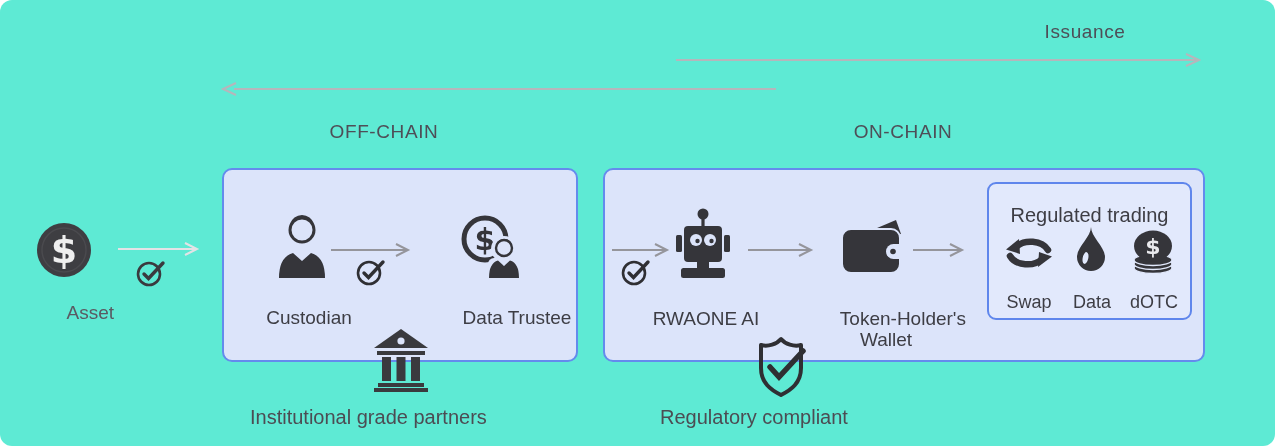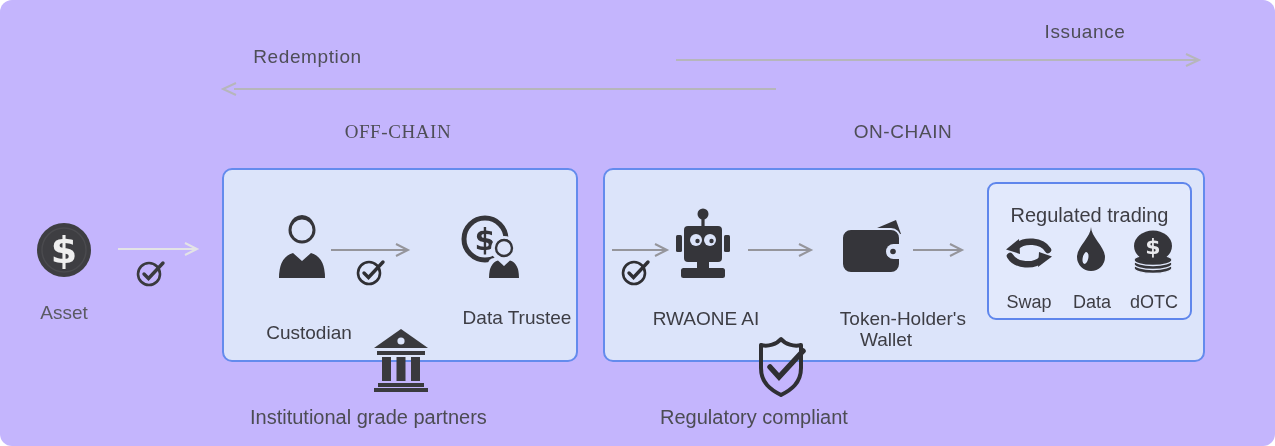--- a/index.html
+++ b/index.html
@@ -1,18 +1,18 @@
 <!DOCTYPE html>
 <html><head>
 <meta charset="utf-8">
 <style>
   html,body{margin:0;padding:0;background:#ffffff;}
   .canvas{
     position:relative; width:1275px; height:446px;
-    background:#c4b5fd; border-radius:12px; overflow:hidden;
+    background:#5eead4; border-radius:12px; overflow:hidden;
     font-family:"Liberation Sans", sans-serif;
   }
   .abs{position:absolute;}
   .lbl{position:absolute; text-align:center; color:#3d3d44; font-size:19px; line-height:20px;}
   .glbl{color:#55555d;}
   .hdr{position:absolute; text-align:center; color:#4e4e57; font-size:19px; letter-spacing:.6px;}
   .cap{position:absolute; color:#4c4c53; font-size:20px;}
   .box{
     position:absolute; background:#dce4fa;
     border:2px solid #648bed; border-radius:10px; box-sizing:border-box;
@@ -27,54 +27,53 @@
 <body>
 
 <div class="canvas">
 
   <div class="hdr" style="left:1015px; top:21px; width:140px;">Issuance</div>
   <svg class="abs" style="left:676px; top:52px;" width="532" height="16">
     <line x1="0" y1="8" x2="521" y2="8" stroke="#b6b6bb" stroke-width="2"></line>
     <path d="M510 2 L523 8 L510 14" fill="none" stroke="#b6b6bb" stroke-width="2"></path>
   </svg>
 
-  <div class="hdr" style="left:240px; top:46px; width:135px;">Redemption</div>
   <svg class="abs" style="left:222px; top:81px;" width="554" height="16">
     <line x1="12" y1="8" x2="554" y2="8" stroke="#b6b6bb" stroke-width="2"></line>
     <path d="M14 2 L1 8 L14 14" fill="none" stroke="#b6b6bb" stroke-width="2"></path>
   </svg>
 
-  <div class="hdr" style="left:330px; top:121px; width:136px;font-family:Liberation Serif, serif;">OFF-CHAIN</div>
+  <div class="hdr" style="left:316px; top:121px; width:136px;">OFF-CHAIN</div>
   <div class="hdr" style="left:835px; top:121px; width:136px;">ON-CHAIN</div>
 
   <svg class="abs" style="left:35px; top:221px;" width="58" height="58" viewBox="0 0 58 58">
     <circle cx="29" cy="29" r="27" fill="#3e3e42"></circle>
     <circle cx="29" cy="29" r="22" fill="none" stroke="#4a4a4e" stroke-width="1.5"></circle>
     <text x="29" y="42" font-size="38" font-weight="bold" fill="#efefef" text-anchor="middle" font-family="DejaVu Sans, sans-serif">$</text>
   </svg>
-  <div class="lbl glbl" style="left:29px; top:303px; width:70px; color:#5a5a62;">Asset</div>
+  <div class="lbl glbl" style="left:44px; top:303px; width:70px; color:#5a5a62;text-align:right;">Asset</div>
 
   <svg class="abs" style="left:118px; top:241px;" width="88" height="16">
     <line x1="0" y1="8" x2="77" y2="8" stroke="#e3e3e6" stroke-width="2"></line>
     <path d="M67 2 L79 8 L67 14" fill="none" stroke="#e3e3e6" stroke-width="2"></path>
   </svg>
   <svg class="abs" style="left:136px; top:259px;" width="30" height="28" viewBox="0 0 30 28">
     <circle cx="13" cy="15" r="11" fill="none" stroke="#3a3a3e" stroke-width="2.6"></circle>
     <path d="M8 15 L12.5 19.5 L27 4" fill="none" stroke="#3a3a3e" stroke-width="3.4" stroke-linecap="round"></path>
   </svg>
 
   <div class="box" style="left:222px; top:168px; width:356px; height:194px;"></div>
 
   <svg class="abs" style="left:273px; top:210px;" width="58" height="68" viewBox="0 0 58 68">
     <circle cx="29" cy="20" r="12" fill="none" stroke="#35353a" stroke-width="3"></circle>
     <path d="M17 14 A12.5 12.5 0 0 1 41 14 Q35 7 28 8.5 Q21 9.5 17 14 Z" fill="#35353a"></path>
     <path d="M6 68 Q6 47 20 43 L29 51 L38 43 Q52 47 52 68 Z" fill="#35353a"></path>
     <path d="M24 44 L29 50 L34 44 L29 47.5 Z" fill="#dce4fa"></path>
   </svg>
-  <div class="lbl" style="left:254px; top:308px; width:110px;margin-top:15px;">Custodian</div>
+  <div class="lbl" style="left:254px; top:308px; width:110px;">Custodian</div>
 
   <svg class="abs" style="left:331px; top:242px;" width="86" height="16">
     <line x1="0" y1="8" x2="75" y2="8" stroke="#95959b" stroke-width="2"></line>
     <path d="M65 2 L77 8 L65 14" fill="none" stroke="#95959b" stroke-width="2"></path>
   </svg>
   <svg class="abs" style="left:356px; top:258px;" width="30" height="28" viewBox="0 0 30 28">
     <circle cx="13" cy="15" r="11" fill="none" stroke="#2f2f33" stroke-width="2.6"></circle>
     <path d="M8 15 L12.5 19.5 L27 4" fill="none" stroke="#2f2f33" stroke-width="3.4" stroke-linecap="round"></path>
   </svg>
 

